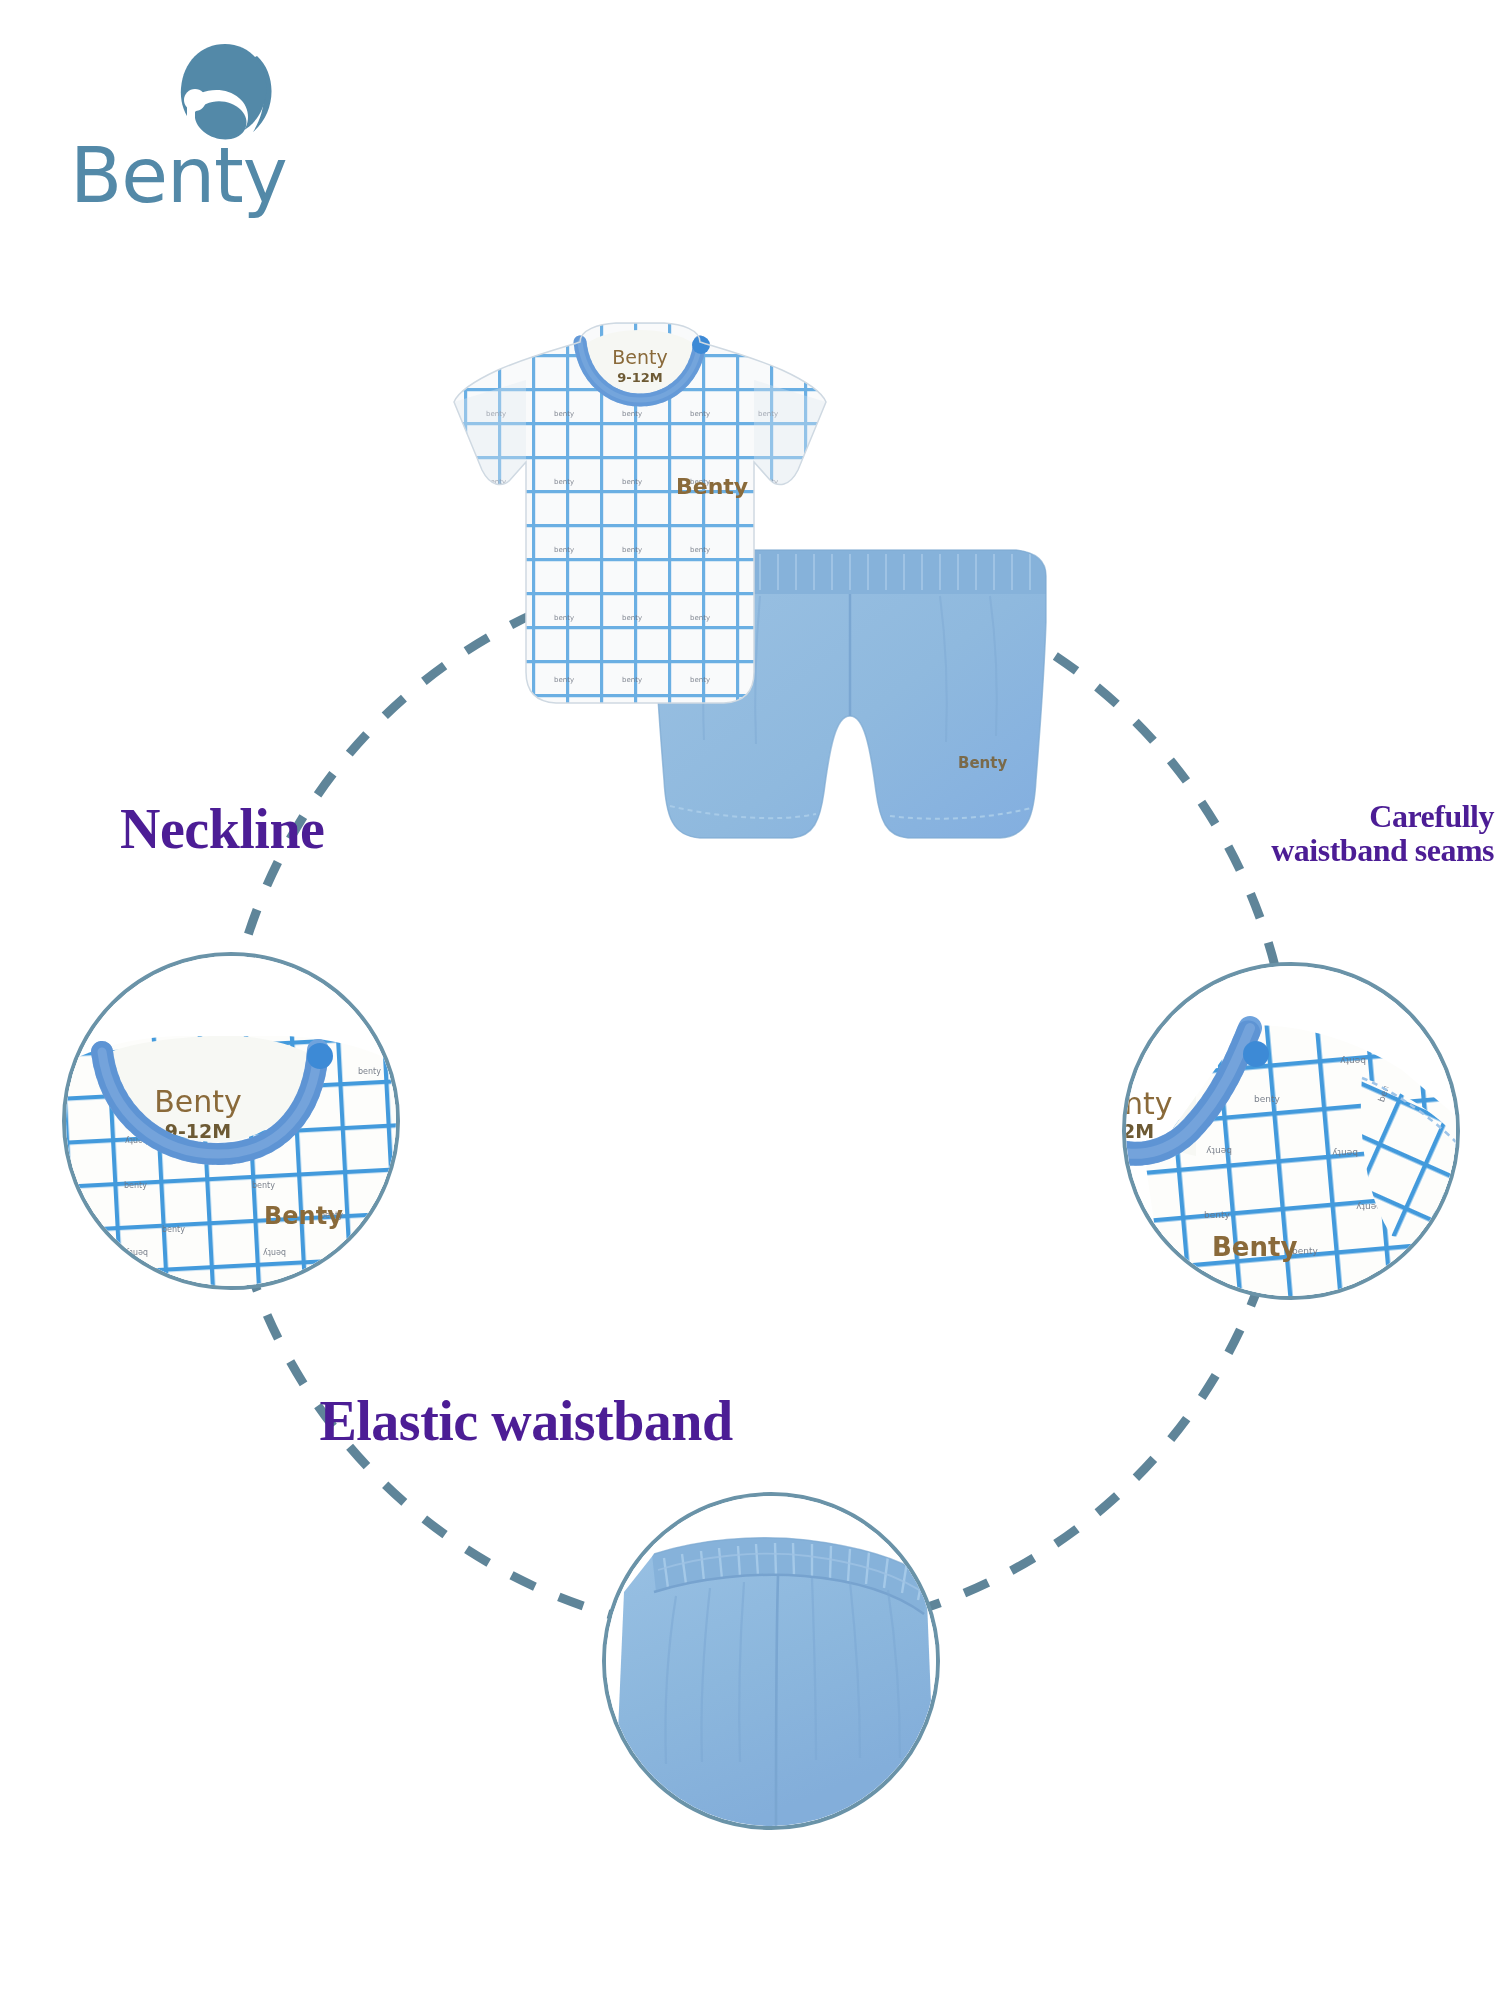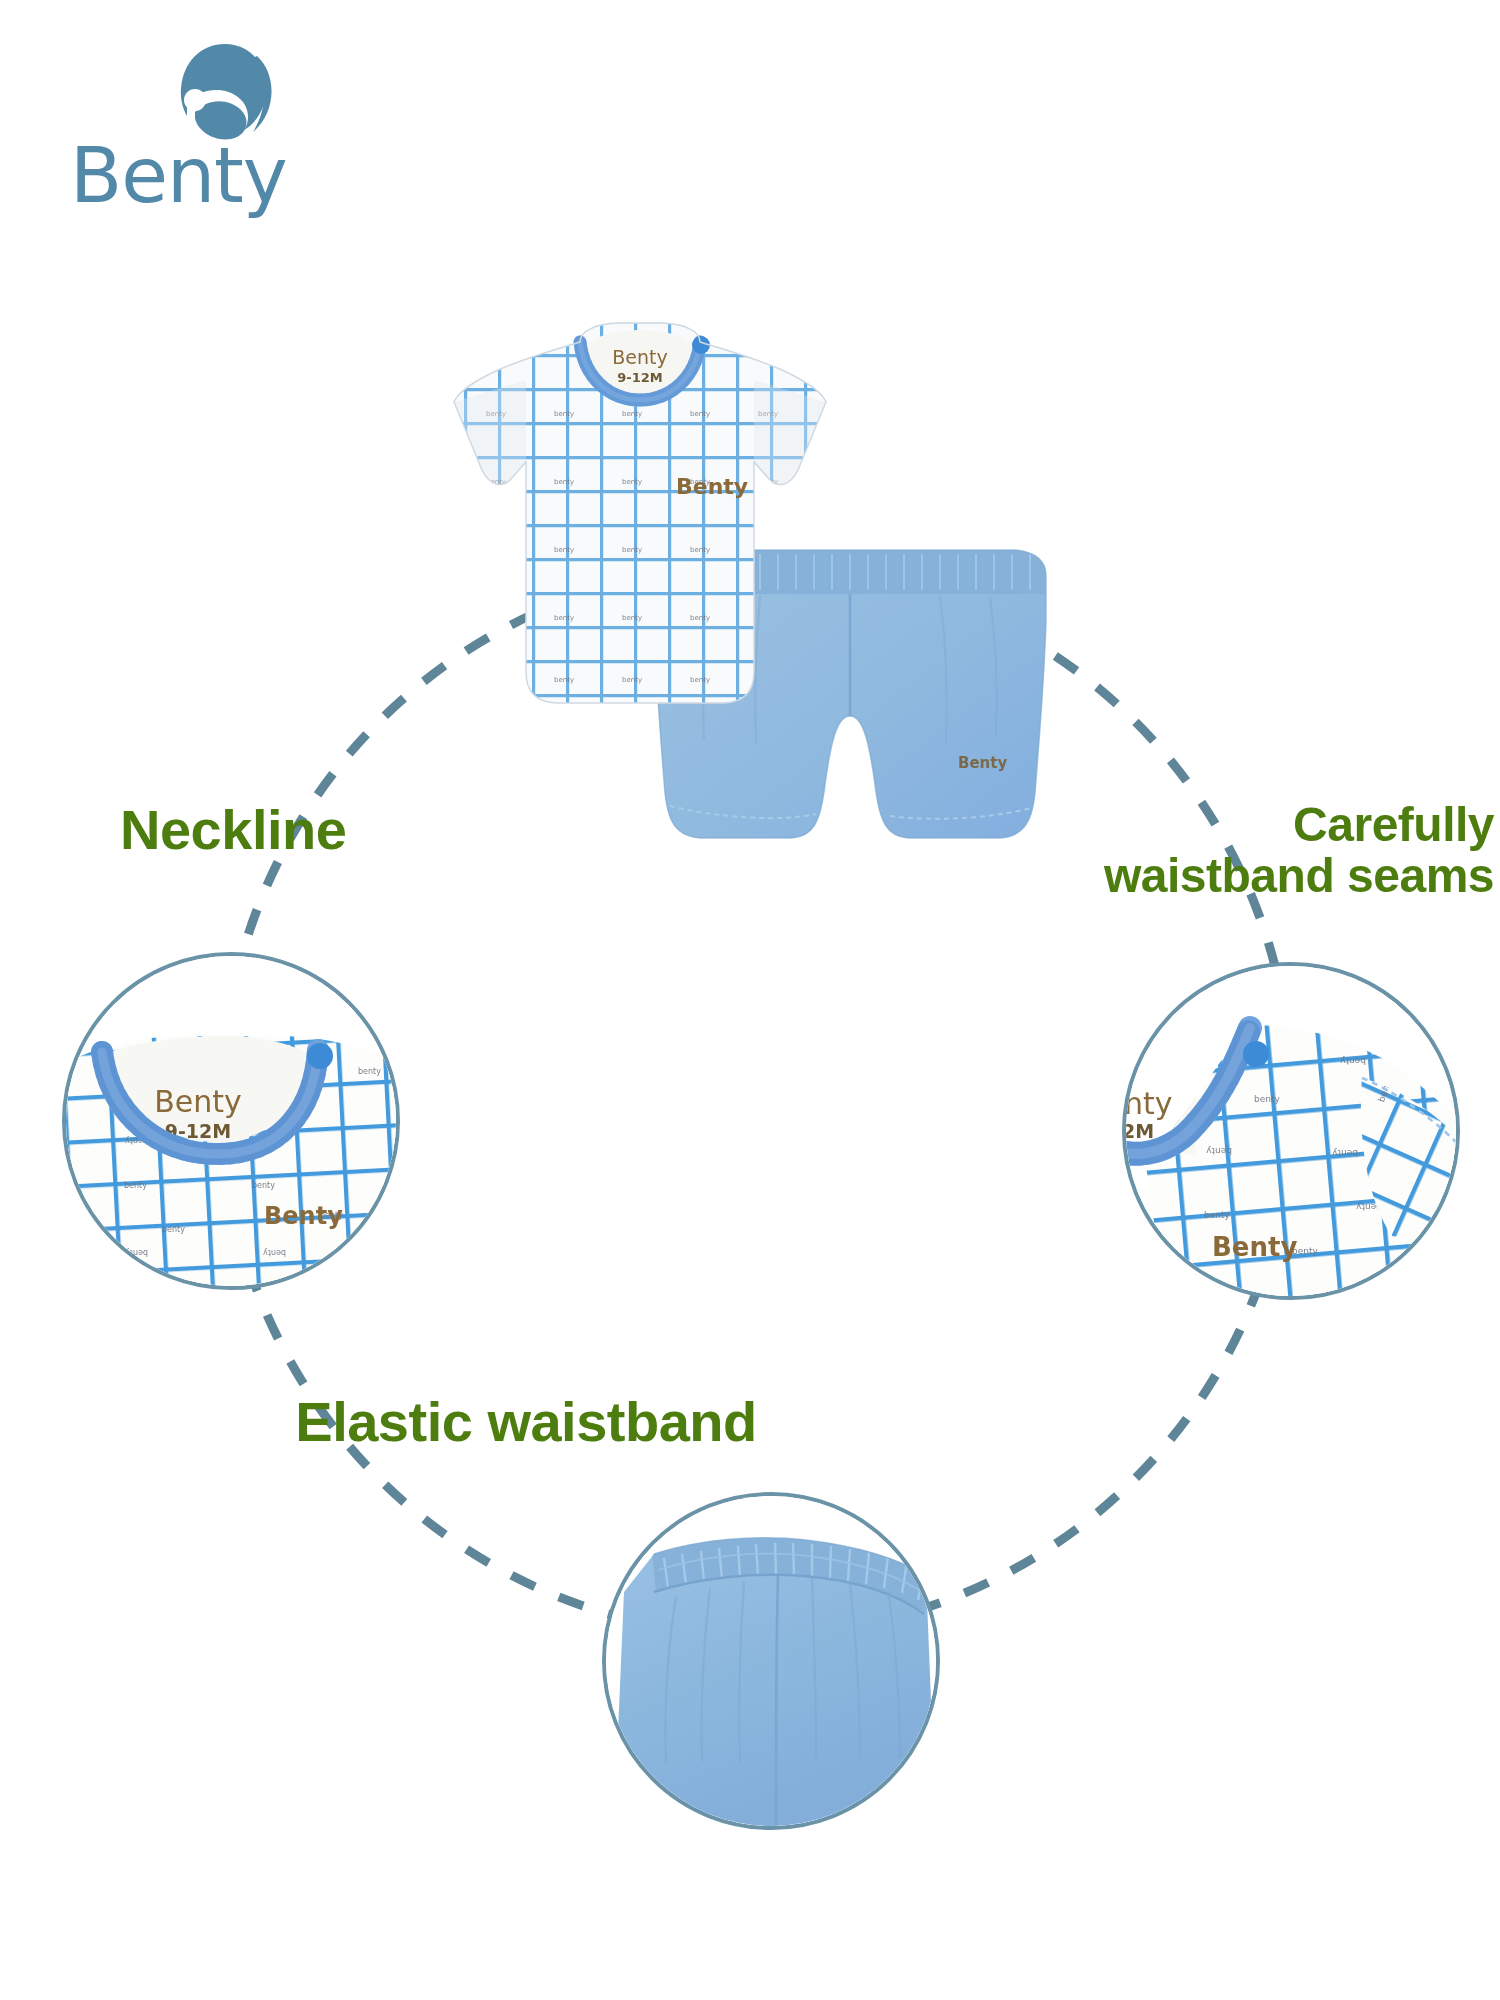--- a/index.html
+++ b/index.html
@@ -36,25 +36,25 @@
     border:4px solid #6a93a8;background:#fff;
   }
   .detail .inner{position:absolute;inset:0;}
 
   .d-neck{left:62px;top:952px;width:330px;height:330px;}
   .d-seam{left:1122px;top:962px;width:330px;height:330px;}
   .d-waist{left:602px;top:1492px;width:330px;height:330px;}
 
   
   .label{
-    position:absolute;color:#4d7c0f;font-weight:700;
-    font-family:Liberation Sans, sans-serif;line-height:1.06;
+    position:absolute;color:#4c1d95;font-weight:700;
+    font-family:Liberation Serif, serif;line-height:1.06;
   }
   .lbl-neck{left:120px;top:800px;font-size:56px;letter-spacing:-0.5px;}
-  .lbl-seam{right:6px;top:800px;font-size:48px;text-align:right;letter-spacing:-0.5px;}
+  .lbl-seam{right:6px;top:800px;font-size:32px;text-align:right;letter-spacing:-0.5px;}
   .lbl-waist{left:0;top:1392px;width:1196px;text-align:center;font-size:56px;letter-spacing:-0.5px;}
   .lbl-waist span{display:inline-block;transform:translateX(-72px);}
   .lbl-seam .l2{display:block;}
 </style>
 </head>
 <body>
 
 <div id="stage">
 
   <div class="logo-block">

